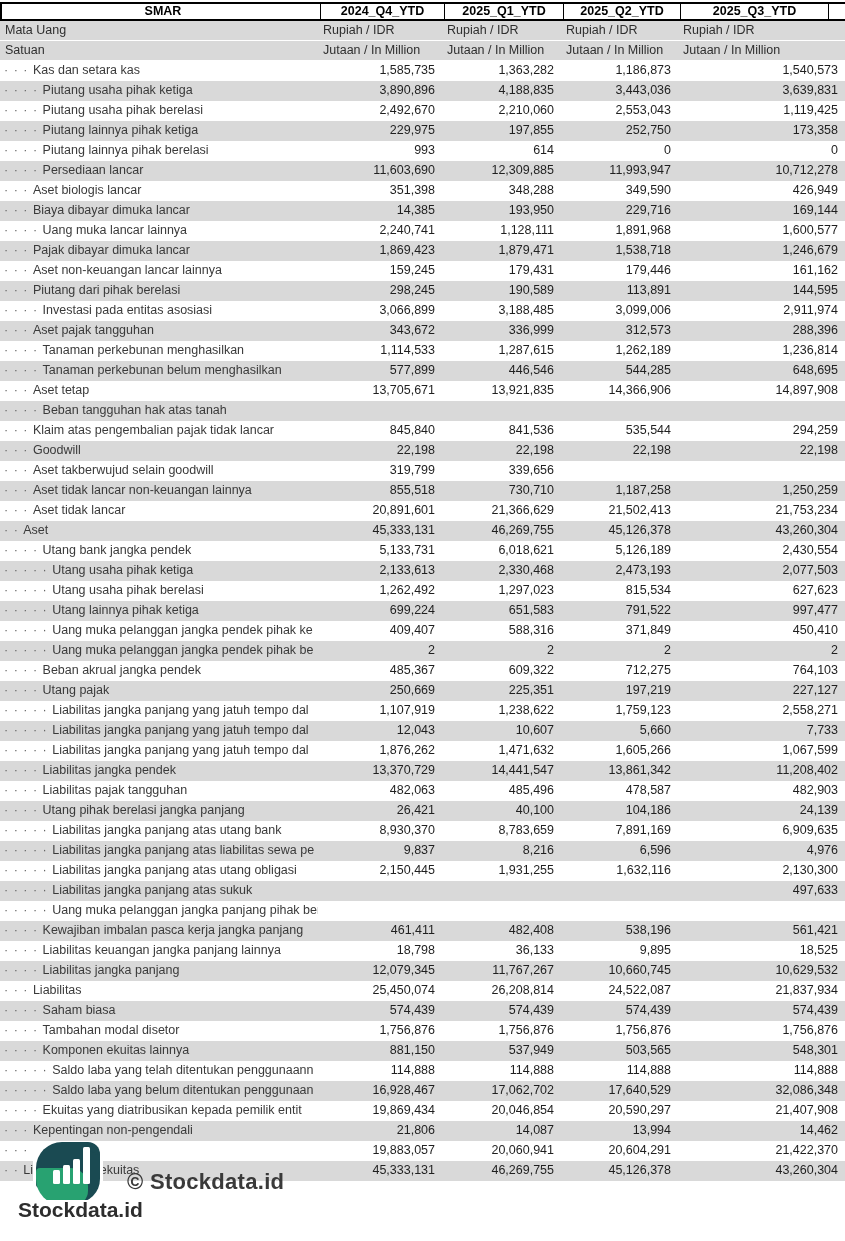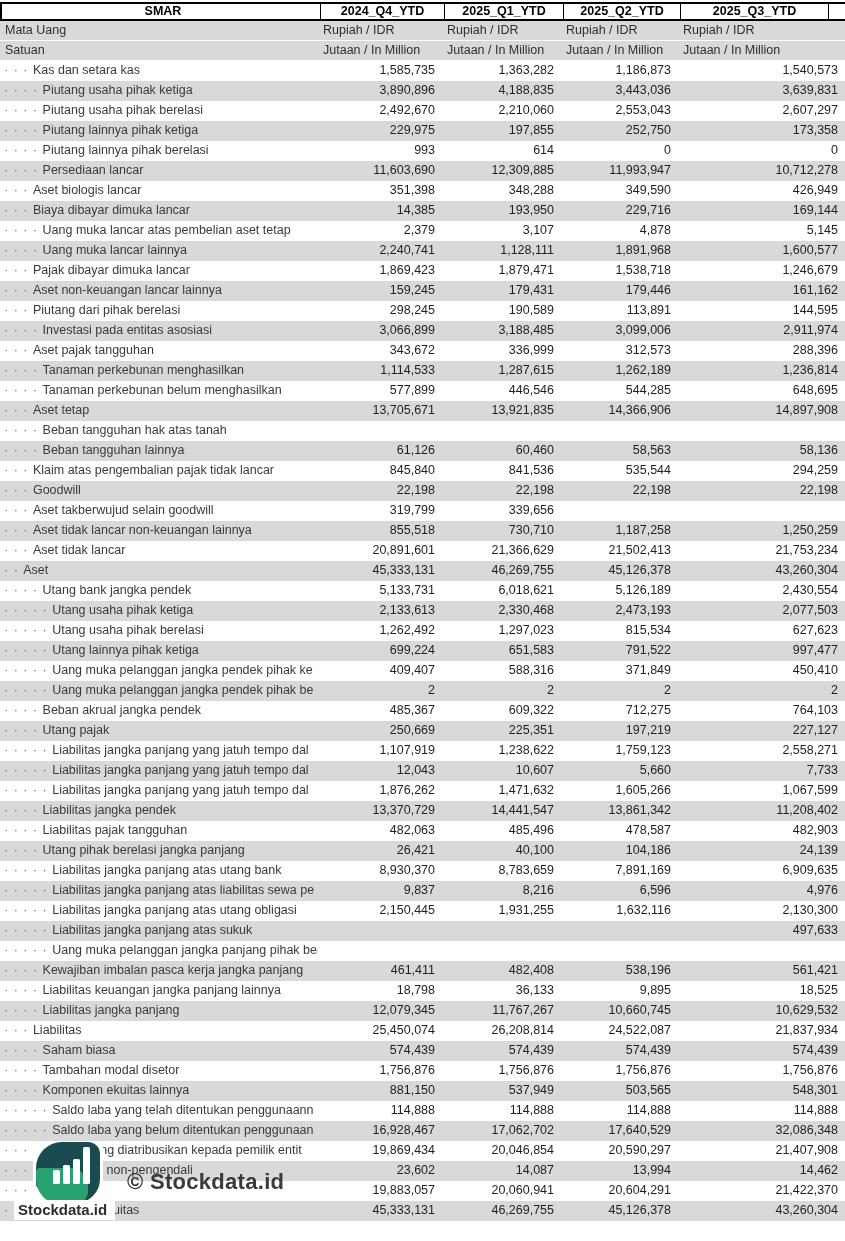--- a/index.html
+++ b/index.html
@@ -32,21 +32,21 @@
   .lg-dark{position:absolute;left:3px;top:1px;width:64px;height:46px;background:var(--logo-dark,#1a4a52);border-radius:26px 12px 18px 4px;}
   .lg-dark-r{position:absolute;right:3px;top:10px;width:30px;height:52px;background:var(--logo-dark,#1a4a52);border-radius:0 12px 24px 0;}
   .lg-green{position:absolute;left:3px;bottom:2px;width:52px;height:37px;background:var(--logo-green,#28a271);border-radius:4px 18px 14px 26px;}
   .lg-bar{position:absolute;background:#fff;border-radius:1.5px;}
   .b1{left:20px;top:29px;width:7px;height:14px;}
   .b2{left:30px;top:24px;width:7px;height:19px;}
   .b3{left:40px;top:18px;width:7px;height:25px;}
   .b4{left:50px;top:6px;width:7px;height:37px;}
   .wm-copy{position:absolute;left:127px;top:1169px;font-size:22px;font-weight:bold;color:#3a3a3a;letter-spacing:0.3px;}
   .wm-brand{position:absolute;left:14px;top:1200px;height:20px;line-height:20px;background:#fff;
-    padding:0 8px 0 4px;font-size:15px;font-weight:bold;color:#2d2d2d;}
+    padding:0 8px 0 4px;font-size:21px;font-weight:bold;color:#2d2d2d;}
 </style>
 </head>
 <body>
 
 <div class="screen">
 
   <div class="trow header">
     <div class="cell c0">SMAR</div>
     <div class="cell c1">2024_Q4_YTD</div>
     <div class="cell c2">2025_Q1_YTD</div>
@@ -84,21 +84,21 @@
         <div class="cell c1 num">3,890,896</div>
         <div class="cell c2 num">4,188,835</div>
         <div class="cell c3 num">3,443,036</div>
         <div class="cell c4 num">3,639,831</div>
       </div>
       <div class="trow">
         <div class="cell c0"><span class="dots">· · · · </span><span class="lbl">Piutang usaha pihak berelasi</span></div>
         <div class="cell c1 num">2,492,670</div>
         <div class="cell c2 num">2,210,060</div>
         <div class="cell c3 num">2,553,043</div>
-        <div class="cell c4 num">2,607,297</div>
+        <div class="cell c4 num">1,119,425</div>
       </div>
       <div class="trow">
         <div class="cell c0"><span class="dots">· · · · </span><span class="lbl">Piutang lainnya pihak ketiga</span></div>
         <div class="cell c1 num">229,975</div>
         <div class="cell c2 num">197,855</div>
         <div class="cell c3 num">252,750</div>
         <div class="cell c4 num">173,358</div>
       </div>
       <div class="trow">
         <div class="cell c0"><span class="dots">· · · · </span><span class="lbl">Piutang lainnya pihak berelasi</span></div>
@@ -122,27 +122,20 @@
         <div class="cell c4 num">426,949</div>
       </div>
       <div class="trow">
         <div class="cell c0"><span class="dots">· · · </span><span class="lbl">Biaya dibayar dimuka lancar</span></div>
         <div class="cell c1 num">14,385</div>
         <div class="cell c2 num">193,950</div>
         <div class="cell c3 num">229,716</div>
         <div class="cell c4 num">169,144</div>
       </div>
       <div class="trow">
-        <div class="cell c0"><span class="dots">· · · · </span><span class="lbl">Uang muka lancar atas pembelian aset tetap</span></div>
-        <div class="cell c1 num">2,379</div>
-        <div class="cell c2 num">3,107</div>
-        <div class="cell c3 num">4,878</div>
-        <div class="cell c4 num">5,145</div>
-      </div>
-      <div class="trow">
         <div class="cell c0"><span class="dots">· · · · </span><span class="lbl">Uang muka lancar lainnya</span></div>
         <div class="cell c1 num">2,240,741</div>
         <div class="cell c2 num">1,128,111</div>
         <div class="cell c3 num">1,891,968</div>
         <div class="cell c4 num">1,600,577</div>
       </div>
       <div class="trow">
         <div class="cell c0"><span class="dots">· · · </span><span class="lbl">Pajak dibayar dimuka lancar</span></div>
         <div class="cell c1 num">1,869,423</div>
         <div class="cell c2 num">1,879,471</div>
@@ -199,27 +192,20 @@
         <div class="cell c4 num">14,897,908</div>
       </div>
       <div class="trow">
         <div class="cell c0"><span class="dots">· · · · </span><span class="lbl">Beban tangguhan hak atas tanah</span></div>
         <div class="cell c1 num"></div>
         <div class="cell c2 num"></div>
         <div class="cell c3 num"></div>
         <div class="cell c4 num"></div>
       </div>
       <div class="trow">
-        <div class="cell c0"><span class="dots">· · · · </span><span class="lbl">Beban tangguhan lainnya</span></div>
-        <div class="cell c1 num">61,126</div>
-        <div class="cell c2 num">60,460</div>
-        <div class="cell c3 num">58,563</div>
-        <div class="cell c4 num">58,136</div>
-      </div>
-      <div class="trow">
         <div class="cell c0"><span class="dots">· · · </span><span class="lbl">Klaim atas pengembalian pajak tidak lancar</span></div>
         <div class="cell c1 num">845,840</div>
         <div class="cell c2 num">841,536</div>
         <div class="cell c3 num">535,544</div>
         <div class="cell c4 num">294,259</div>
       </div>
       <div class="trow">
         <div class="cell c0"><span class="dots">· · · </span><span class="lbl">Goodwill</span></div>
         <div class="cell c1 num">22,198</div>
         <div class="cell c2 num">22,198</div>
@@ -452,21 +438,21 @@
       </div>
       <div class="trow">
         <div class="cell c0"><span class="dots">· · · · </span><span class="lbl">Ekuitas yang diatribusikan kepada pemilik entit</span></div>
         <div class="cell c1 num">19,869,434</div>
         <div class="cell c2 num">20,046,854</div>
         <div class="cell c3 num">20,590,297</div>
         <div class="cell c4 num">21,407,908</div>
       </div>
       <div class="trow">
         <div class="cell c0"><span class="dots">· · · </span><span class="lbl">Kepentingan non-pengendali</span></div>
-        <div class="cell c1 num">23,602</div>
+        <div class="cell c1 num">21,806</div>
         <div class="cell c2 num">14,087</div>
         <div class="cell c3 num">13,994</div>
         <div class="cell c4 num">14,462</div>
       </div>
       <div class="trow">
         <div class="cell c0"><span class="dots">· · · </span><span class="lbl">Ekuitas</span></div>
         <div class="cell c1 num">19,883,057</div>
         <div class="cell c2 num">20,060,941</div>
         <div class="cell c3 num">20,604,291</div>
         <div class="cell c4 num">21,422,370</div>

